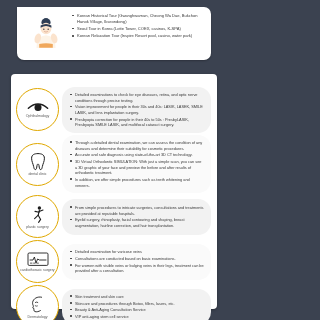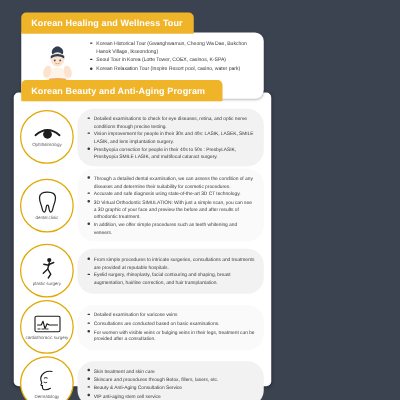--- a/index.html
+++ b/index.html
@@ -92,21 +92,20 @@
 
   
   .figure{flex:0 0 44px;width:44px;height:40px;display:flex;align-items:center;justify-content:center;}
 </style>
 </head>
 <body>
 
 <div class="page">
 
   <div class="sec1">
-    <div class="tab">Korean Healing and Wellness Tour</div>
     <div class="card1">
 
       <div class="figure">
         <svg width="40" height="38" viewBox="0 0 40 38">
           <ellipse cx="20" cy="8.5" rx="4.6" ry="4.2" fill="#2f3e55"></ellipse>
           <rect x="17.6" y="4.2" width="4.8" height="3.4" rx="1.6" fill="#2f3e55"></rect>
           <ellipse cx="20" cy="14.5" rx="5.4" ry="5.8" fill="#fbe3cd"></ellipse>
           <path d="M14.6 13.8 Q20 10.2 25.4 13.8 L25.4 11.6 Q20 8.6 14.6 11.6 Z" fill="#2f3e55"></path>
           <circle cx="17.8" cy="15.3" r=".75" fill="#4a4a4a"></circle>
           <circle cx="22.2" cy="15.3" r=".75" fill="#4a4a4a"></circle>
@@ -120,23 +119,20 @@
 
       <ul class="bl">
         <li>Korean Historical Tour (Gwanghwamun, Cheong Wa Dae, Bukchon Hanok Village, Ikseondong)</li>
         <li>Seoul Tour in Korea (Lotte Tower, COEX, casinos, K-SPA)</li>
         <li>Korean Relaxation Tour (Inspire Resort pool, casino, water park)</li>
       </ul>
     </div>
   </div>
 
   <div class="sheet">
-    <div class="sec2-tab">
-      <div class="tab wide">Korean Beauty and Anti-Aging Program</div>
-    </div>
 
     <div class="rows">
 
       <div class="row">
         <div class="badge">
           <svg width="22" height="12" viewBox="0 0 22 12">
             <path d="M1.4 7.2 Q11 -1.2 20.6 7.2" stroke="#1d1d1d" stroke-width="1.5" fill="none" stroke-linecap="round"></path>
             <circle cx="11" cy="6.4" r="3.5" fill="#1d1d1d"></circle>
           </svg>
           <div class="cap">Ophthalmology</div>

